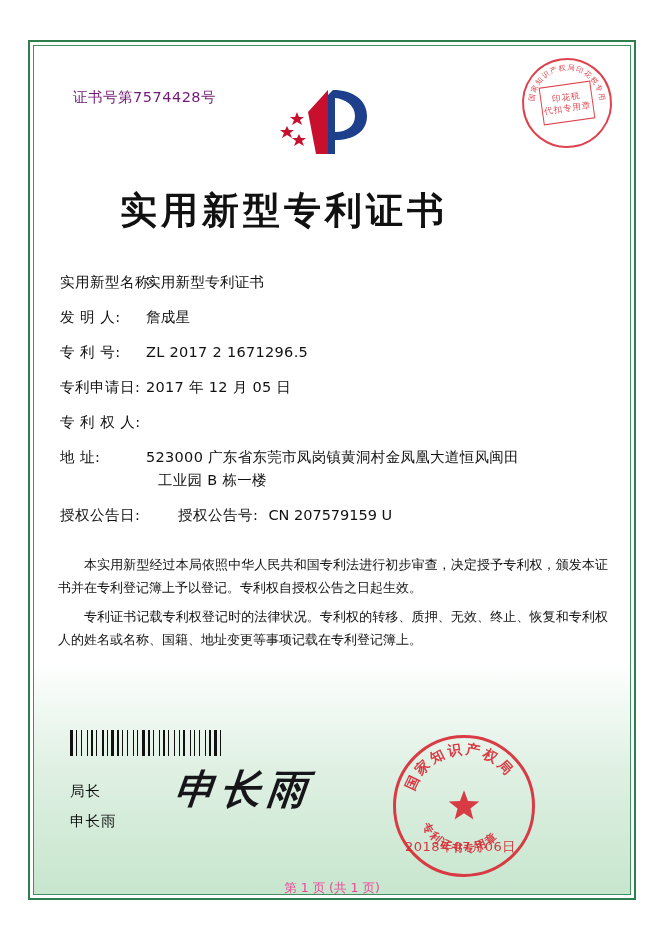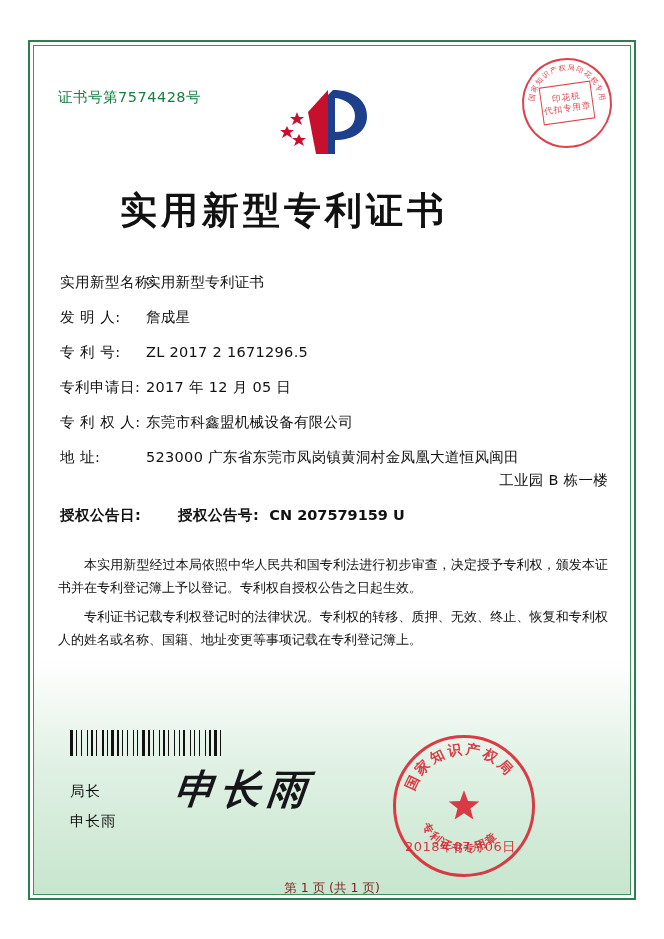--- a/index.html
+++ b/index.html
@@ -42,25 +42,25 @@
     left: 34px;
     top: 660px;
     width: 596px;
     height: 234px;
     background: linear-gradient(to bottom, rgba(226,241,229,0) 0%, rgba(214,236,219,0.75) 45%, rgba(196,228,203,0.95) 100%);
     pointer-events: none;
   }
   
   .cert-no {
     position: absolute;
-    left: 58px;
+    left: 73px;
     top: 88px;
     font-size: 14.5px;
     letter-spacing: 0.5px;
-    color: #15803d;
+    color: #701a75;
   }
   
   .stamp-square {
     position: absolute;
     right: 52px;
     top: 58px;
     width: 86px;
     height: 86px;
     border-radius: 50%;
     border: 2px solid #d8232f;
@@ -135,26 +135,24 @@
     letter-spacing: 0.5px;
     white-space: nowrap;
   }
   .field-value {
     flex: 1 1 auto;
     letter-spacing: 0.3px;
   }
   .field-value .line2 {
     display: block;
     margin-top: 3px;
-    margin-left: 5px;
-    text-align: right;
+    margin-left: 12px;
   }
   .field-row.two-col {
     justify-content: flex-start;
-    font-weight: bold;
   }
   .col-right {
     margin-left: 32px;
     display: flex;
   }
   .col-right .field-label {
     width: auto;
     flex: 0 0 auto;
     margin-right: 10px;
   }
@@ -255,21 +253,21 @@
     opacity: 0.9;
   }
   
   .footer {
     position: absolute;
     left: 0;
     top: 880px;
     width: 664px;
     text-align: center;
     font-size: 12.5px;
-    color: #7f1d1d;
+    color: #ec4899;
   }
 </style>
 </head>
 <body>
 
 <div class="page">
 
   <div class="frame-outer"></div>
   <div class="frame-inner"></div>
   <div class="bottom-wash"></div>
@@ -320,21 +318,20 @@
       <div class="field-value">ZL 2017 2 1671296.5</div>
     </div>
 
     <div class="field-row">
       <div class="field-label">专利申请日:</div>
       <div class="field-value">2017 年 12 月 05 日</div>
     </div>
 
     <div class="field-row">
       <div class="field-label">专 利 权 人:</div>
-      <div class="field-value">东莞市科鑫盟机械设备有限公司</div>
     </div>
 
     <div class="field-row">
       <div class="field-label">地     址:</div>
       <div class="field-value">
         <span>523000  广东省东莞市凤岗镇黄洞村金凤凰大道恒风闽田</span>
         <span class="line2">工业园 B 栋一楼</span>
       </div>
     </div>
 

